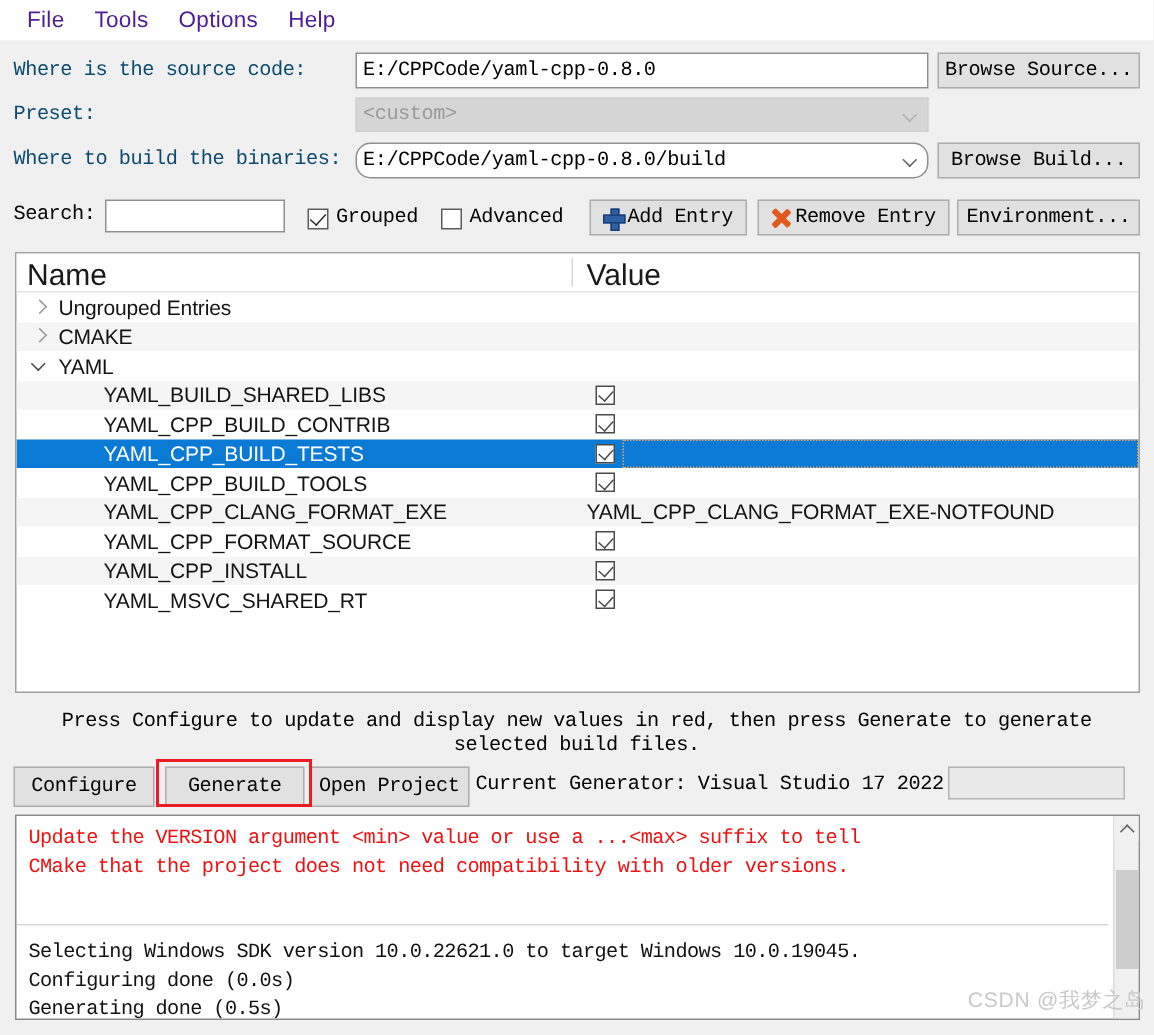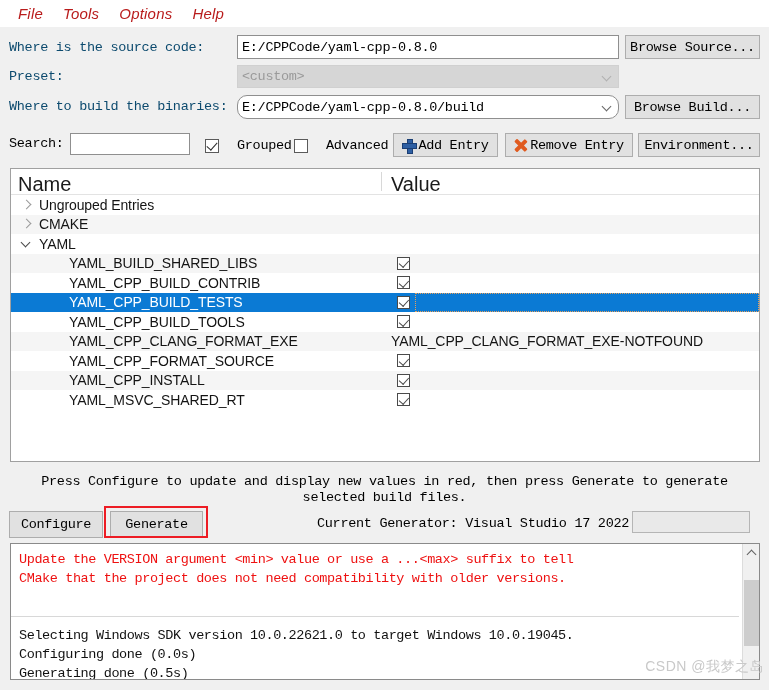--- a/index.html
+++ b/index.html
@@ -19,25 +19,24 @@
   
   .menubar {
     position: absolute; left: 0; top: 0;
     width: 769px; height: 27px;
     background: #ffffff;
     display: flex; align-items: center;
     padding-left: 8px;
     font-family: "Liberation Sans", sans-serif;
   }
   .menu-item {
-    font-size: 15px; color: #b91c1c;
+    font-size: 15px; color: #4c1d95;
     padding: 2px 10px 3px 10px;
     cursor: default;
     letter-spacing: 0.2px;
-    font-style: italic;
   }
 
   
   .form-area {
     position: absolute; left: 0; top: 27px;
     width: 769px; height: 95px;
     background: #f0f0f0;
   }
   .lbl {
     position: absolute;
@@ -109,21 +108,20 @@
     font-family: "Liberation Mono", monospace;
     font-size: 13px;
     padding: 0 3px;
     outline: none;
   }
   .chkwrap {
     position: absolute;
     display: flex; align-items: center;
     font-size: 13.5px; letter-spacing: -0.3px;
     cursor: default;
-    gap: 13px;
   }
   .chkbox {
     width: 14px; height: 14px;
     border: 1px solid #5a5a5a;
     background: #fff;
     margin-right: 5px;
     position: relative;
     flex: 0 0 auto;
   }
   .chkbox.checked::after {
@@ -504,20 +502,21 @@
   </div>
 
   <div class="hint">
     <div>Press Configure to update and display new values in red, then press Generate to generate</div>
     <div>selected build files.</div>
   </div>
 
   <div class="actionrow">
     <div class="btn" style="left:9px; top:3px; width:94px; height:27px;">Configure</div>
     <div class="btn" style="left:110px; top:3px; width:93px; height:27px;">Generate</div>
+    <div class="btn" style="left:206px; top:3px; width:107px; height:27px;">Open Project</div>
   </div>
   <div class="gen-highlight"></div>
   <div class="genlabel">Current Generator: Visual Studio 17 2022</div>
   <div class="progfield"></div>
 
   <div class="logpanel">
     <div class="logtext" id="log-text"><div class="log-red">Update the VERSION argument &lt;min&gt; value or use a ...&lt;max&gt; suffix to tell</div><div class="log-red">CMake that the project does not need compatibility with older versions.</div><div class="log-red">&nbsp;</div><div class="log-black">&nbsp;</div><div class="log-black">Selecting Windows SDK version 10.0.22621.0 to target Windows 10.0.19045.</div><div class="log-black">Configuring done (0.0s)</div><div class="log-black">Generating done (0.5s)</div></div>
     <div class="log-divline"></div>
     <div class="vscroll">
       <div class="up"></div>

